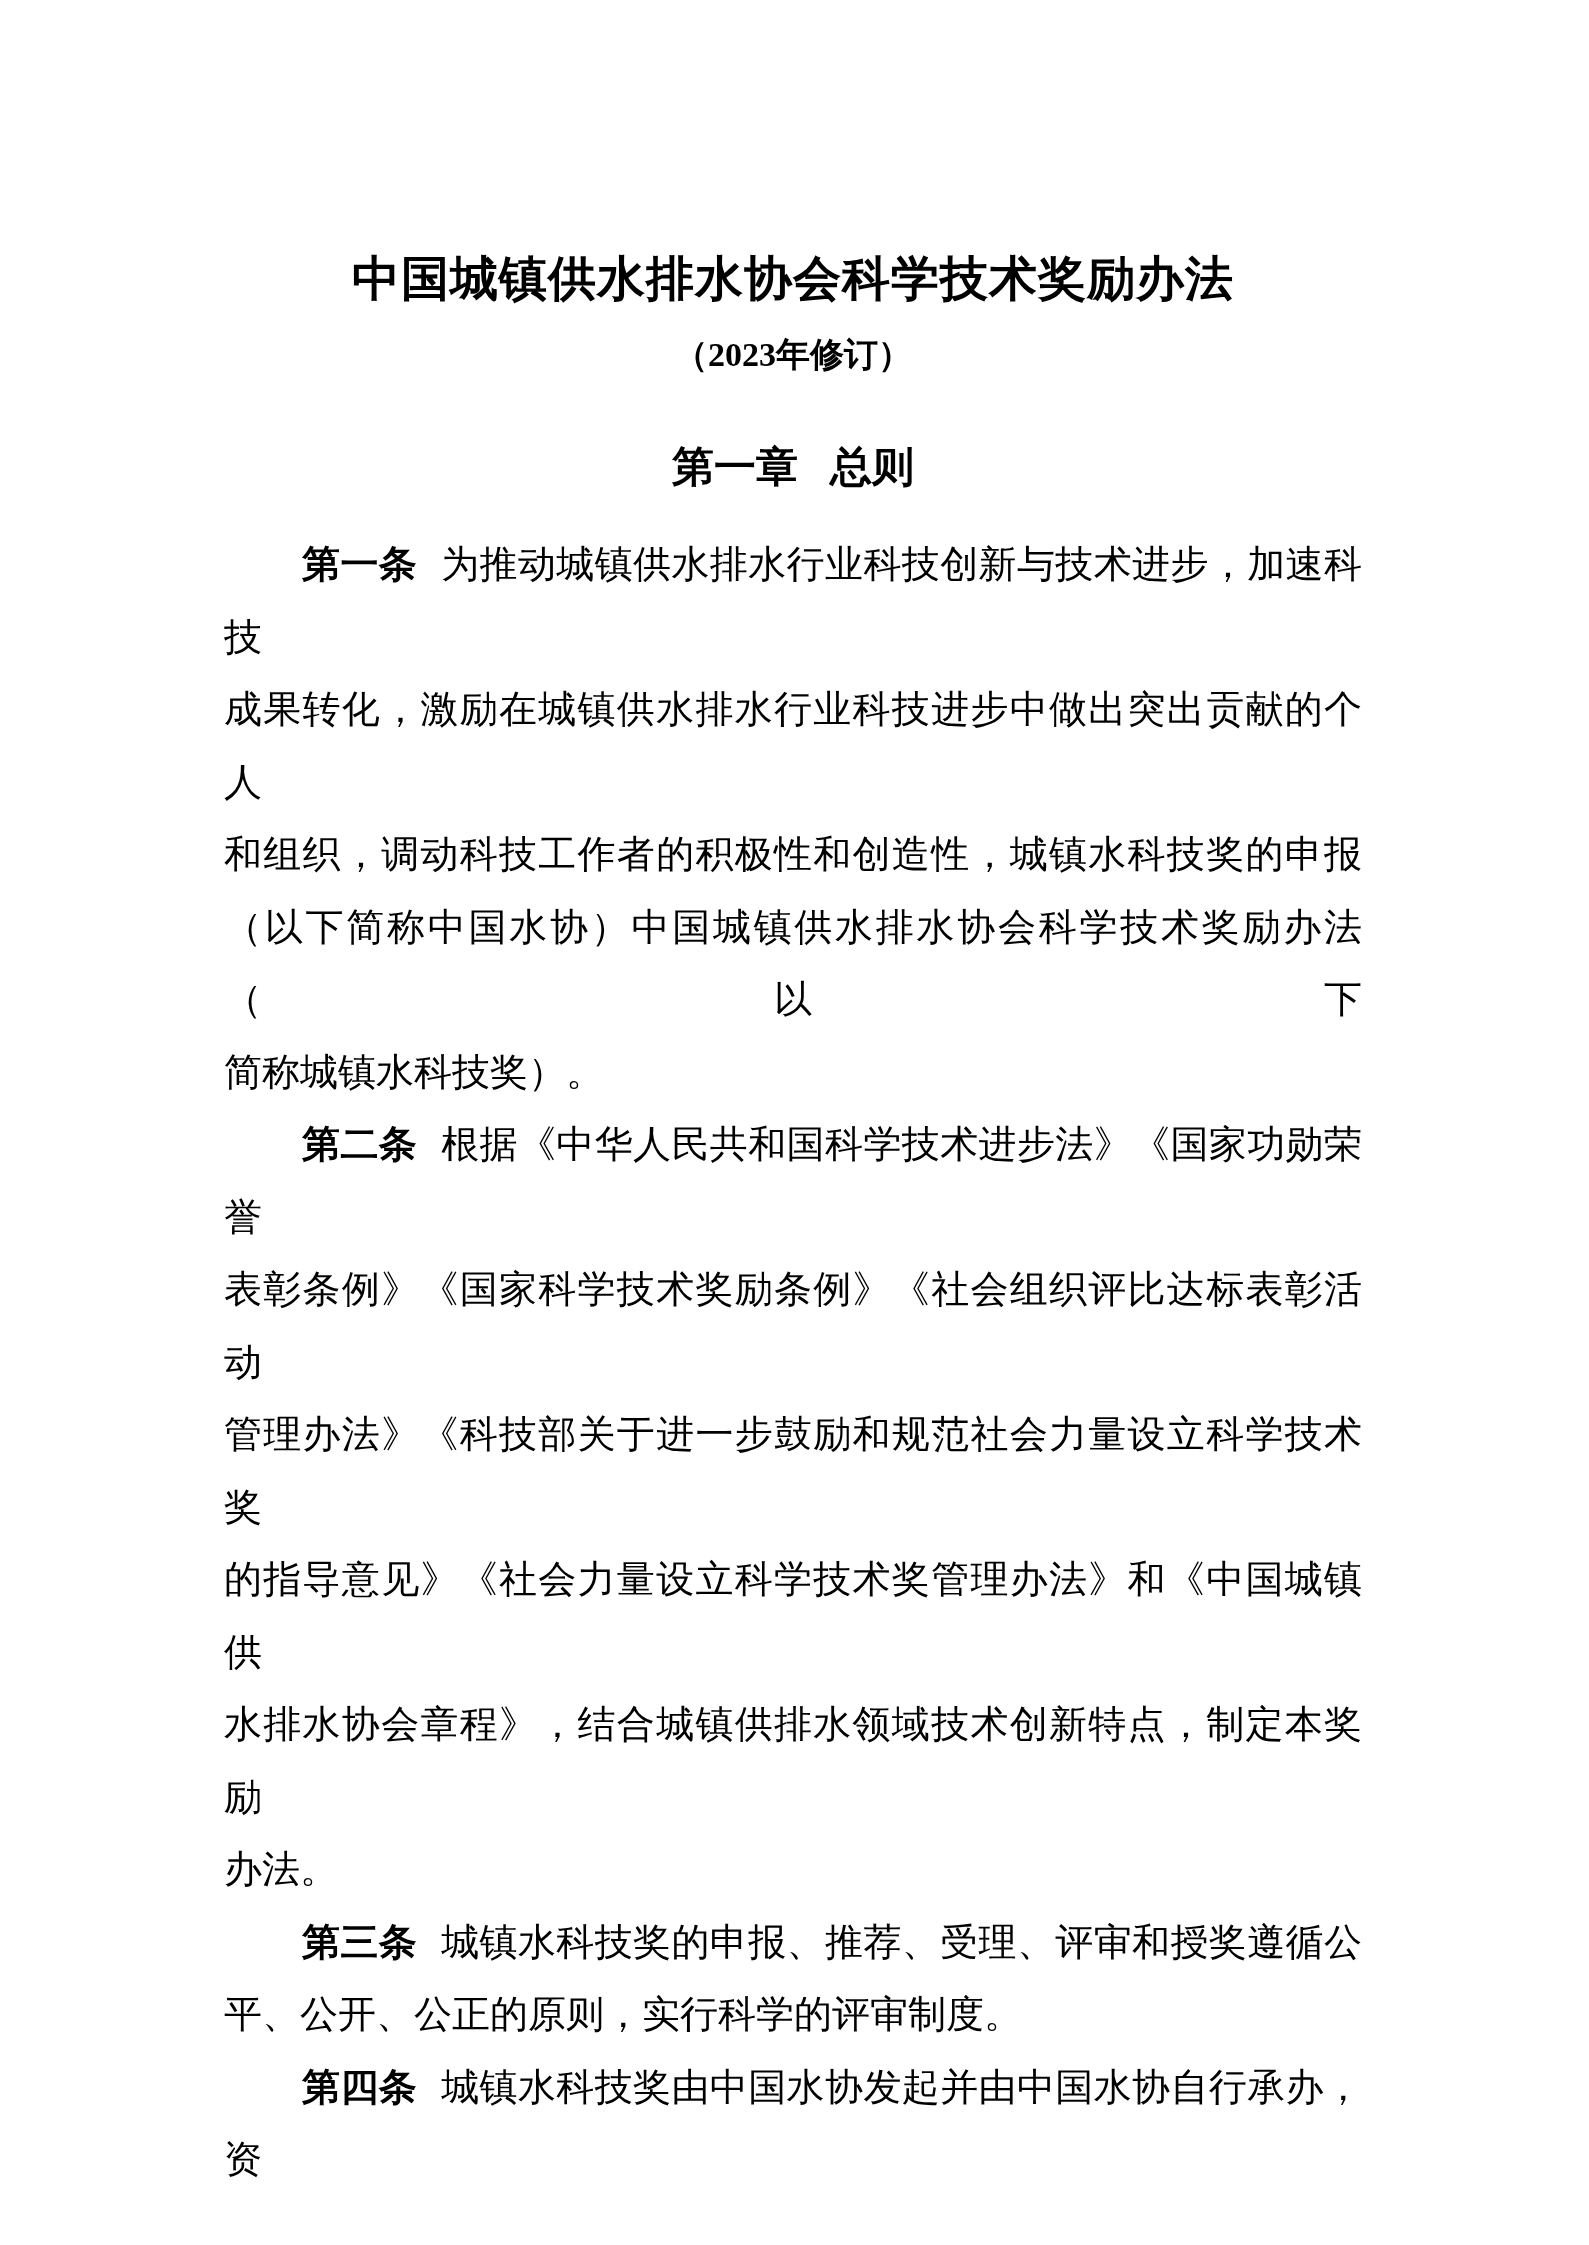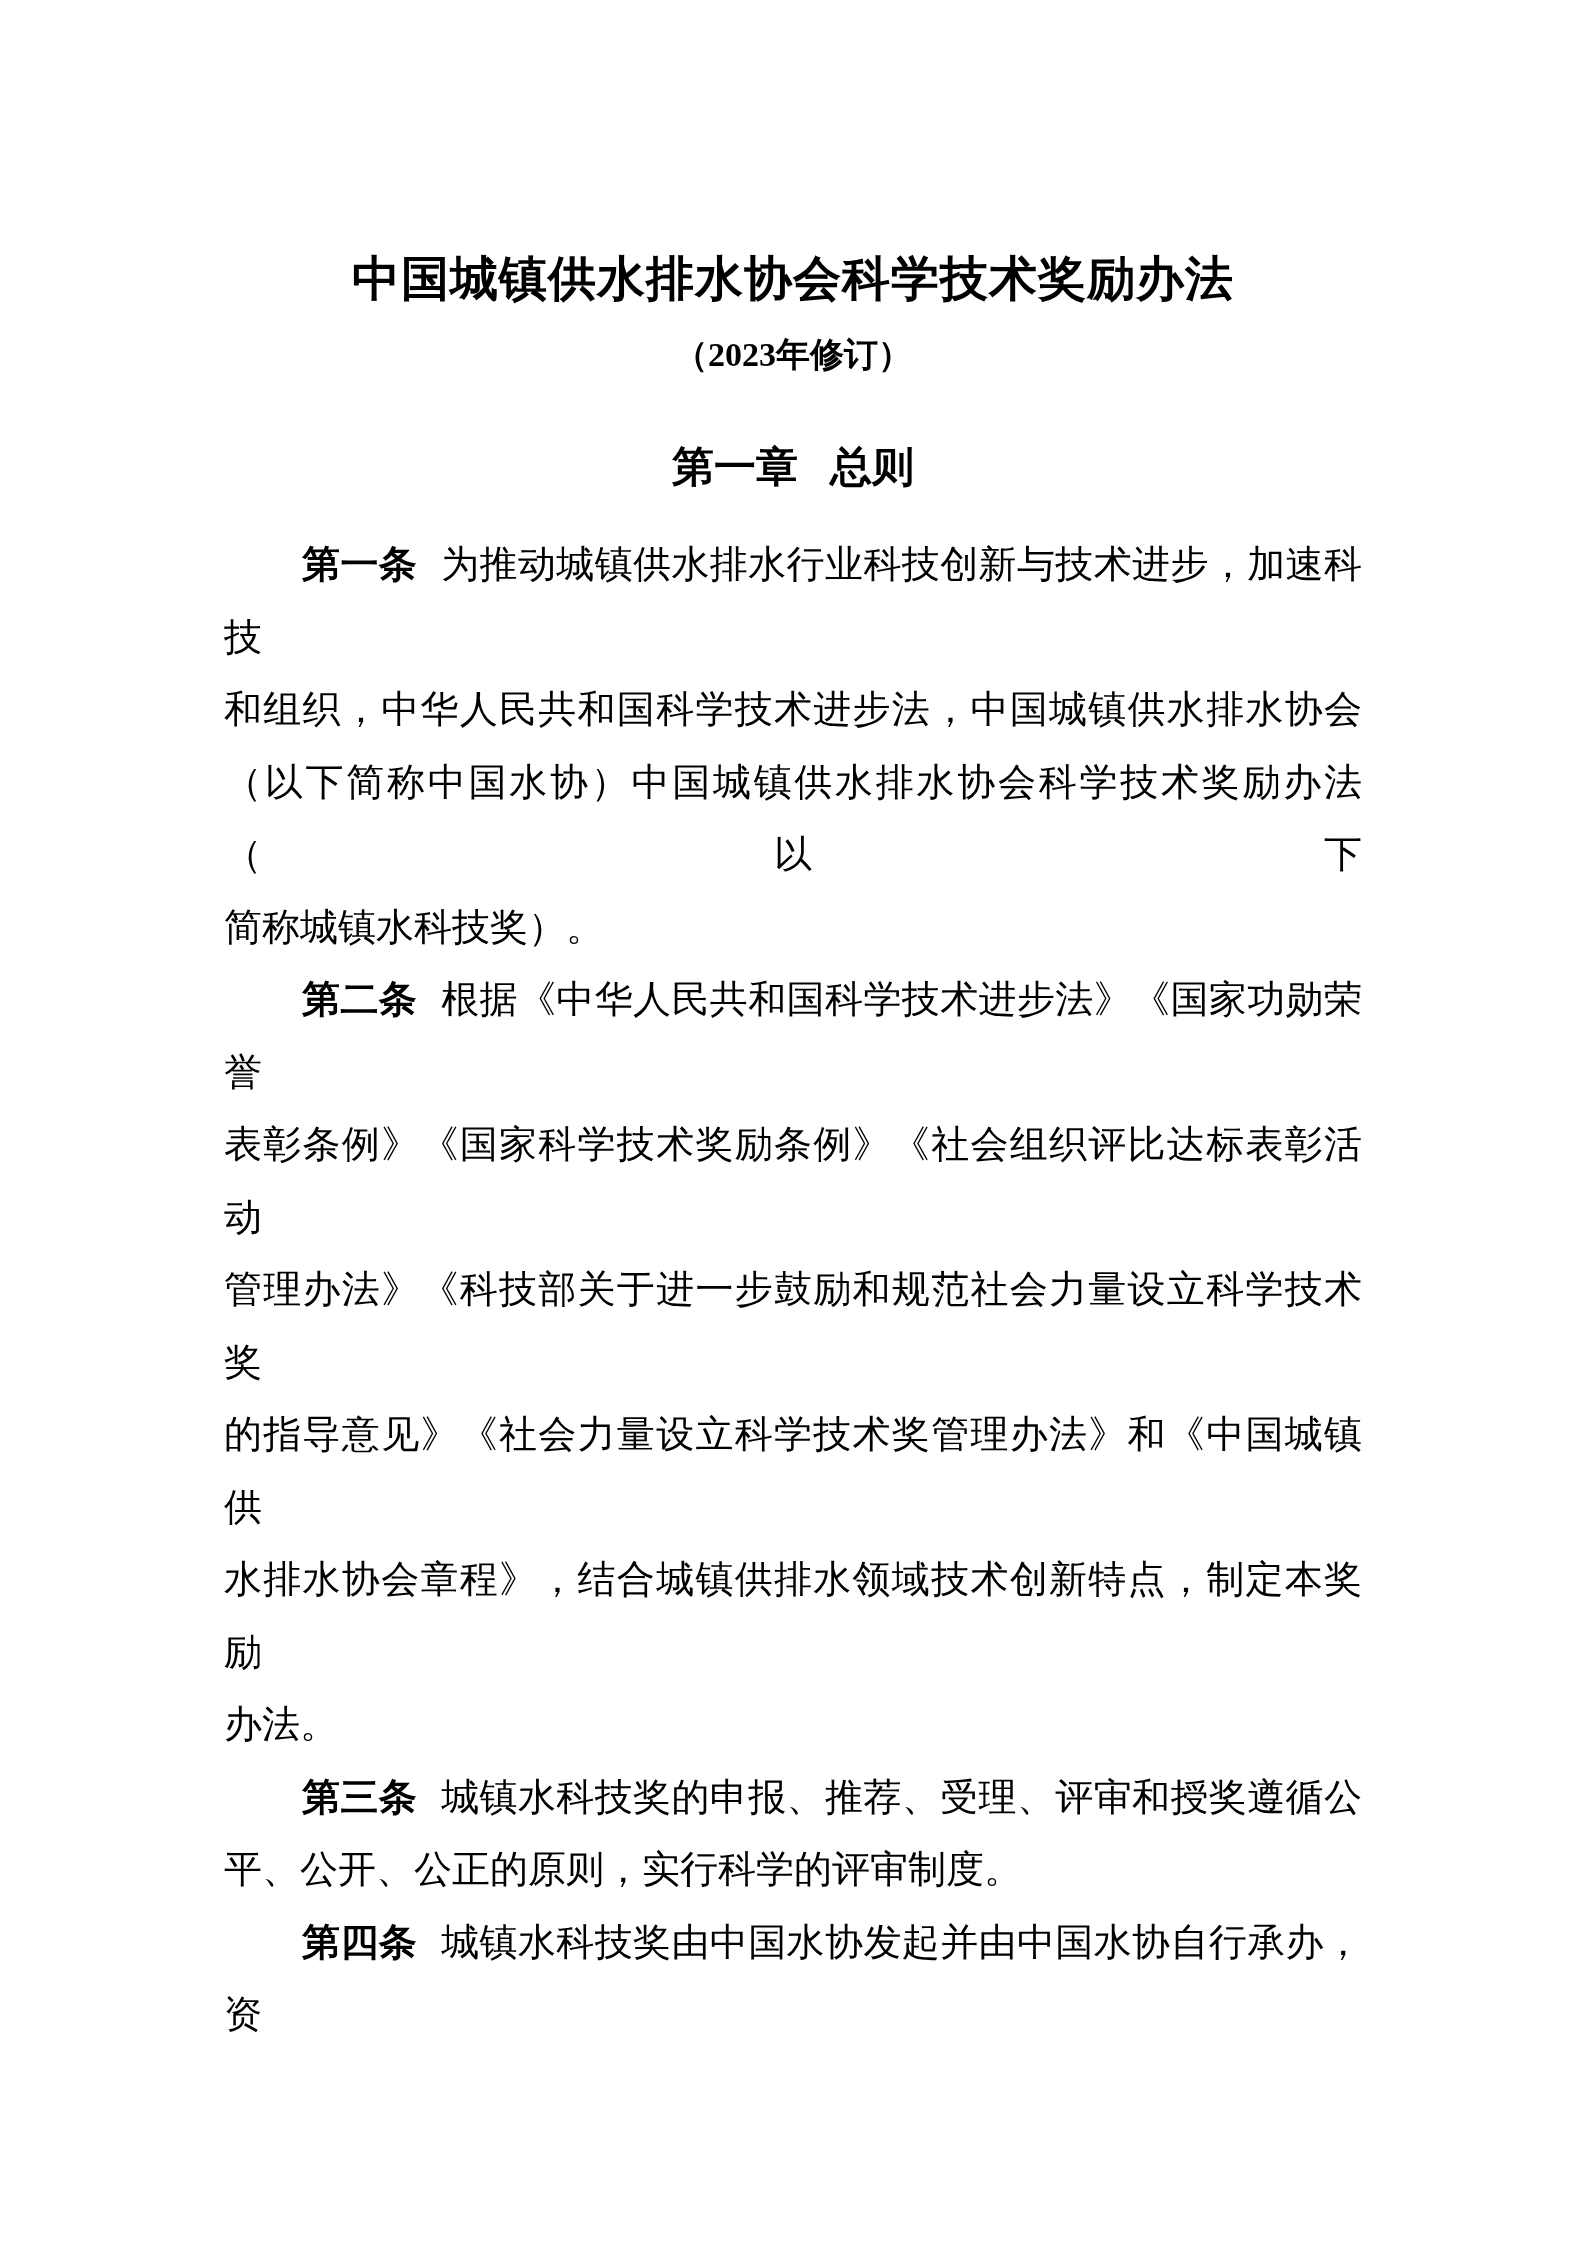--- a/index.html
+++ b/index.html
@@ -69,21 +69,22 @@
 <div class="page">
   <div class="text-col">
 
     <h1 class="doc-title">中国城镇供水排水协会科学技术奖励办法</h1>
     <div class="doc-subtitle">（2023年修订）</div>
 
     <h2 class="chapter chapter-1"><span class="ch-label">第一章</span><span class="ch-title">总则</span></h2>
 
     <section class="article article-1">
       <p class="line first"><span class="art-label">第一条</span><span>为推动城镇供水排水行业科技创新与技术进步，加速科技</span></p>
-      <p class="line">和组织，中华人民共和国科学技术进步法，中国城镇供水排水协会</p>
+      <p class="line">成果转化，激励在城镇供水排水行业科技进步中做出突出贡献的个人</p>
+      <p class="line">和组织，调动科技工作者的积极性和创造性，城镇水科技奖的申报</p>
       <p class="line">（以下简称中国水协）中国城镇供水排水协会科学技术奖励办法（以下</p>
       <p class="line last">简称城镇水科技奖）。</p>
     </section>
 
     <section class="article article-2">
       <p class="line first"><span class="art-label">第二条</span><span>根据《中华人民共和国科学技术进步法》《国家功勋荣誉</span></p>
       <p class="line">表彰条例》《国家科学技术奖励条例》《社会组织评比达标表彰活动</p>
       <p class="line">管理办法》《科技部关于进一步鼓励和规范社会力量设立科学技术奖</p>
       <p class="line">的指导意见》《社会力量设立科学技术奖管理办法》和《中国城镇供</p>
       <p class="line">水排水协会章程》，结合城镇供排水领域技术创新特点，制定本奖励</p>

